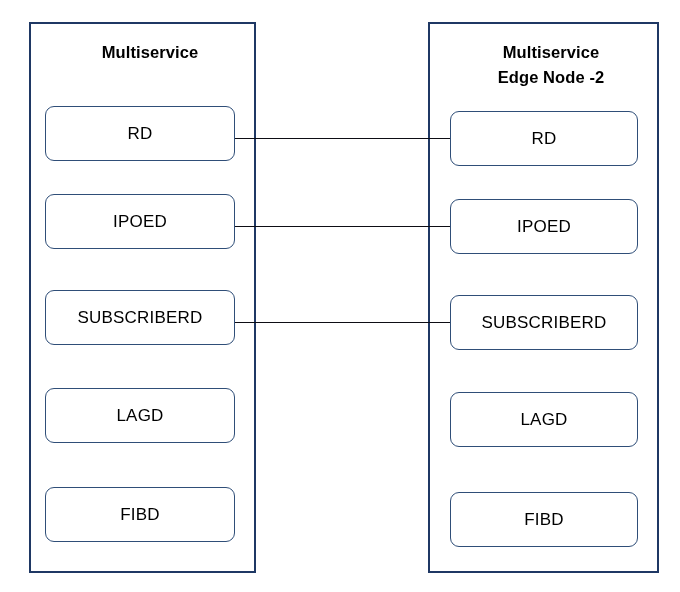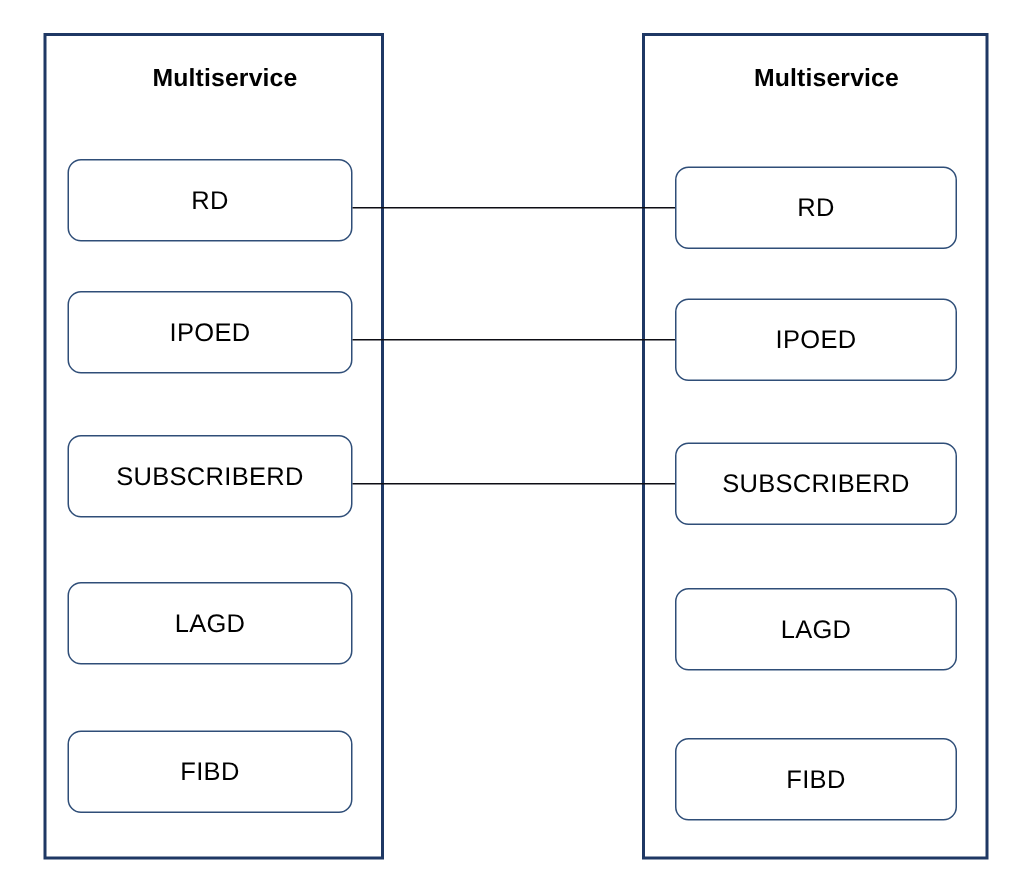--- a/index.html
+++ b/index.html
@@ -101,20 +101,21 @@
 
   <div class="service-box left" style="top:106px;">RD</div>
   <div class="service-box left" style="top:194px;">IPOED</div>
   <div class="service-box left" style="top:290px;">SUBSCRIBERD</div>
   <div class="service-box left" style="top:388px;">LAGD</div>
   <div class="service-box left" style="top:487px;">FIBD</div>
 
   <div class="node-container" id="node-2">
     <div class="node-title">
       <span class="title-line">Multiservice</span>
+      <span class="title-line">Edge Node -2</span>
     </div>
   </div>
 
   <div class="service-box right" style="top:111px;">RD</div>
   <div class="service-box right" style="top:199px;">IPOED</div>
   <div class="service-box right" style="top:295px;">SUBSCRIBERD</div>
   <div class="service-box right" style="top:392px;">LAGD</div>
   <div class="service-box right" style="top:492px;">FIBD</div>
 
   <div class="connector" style="left:235px; top:138px; width:215px;"></div>

